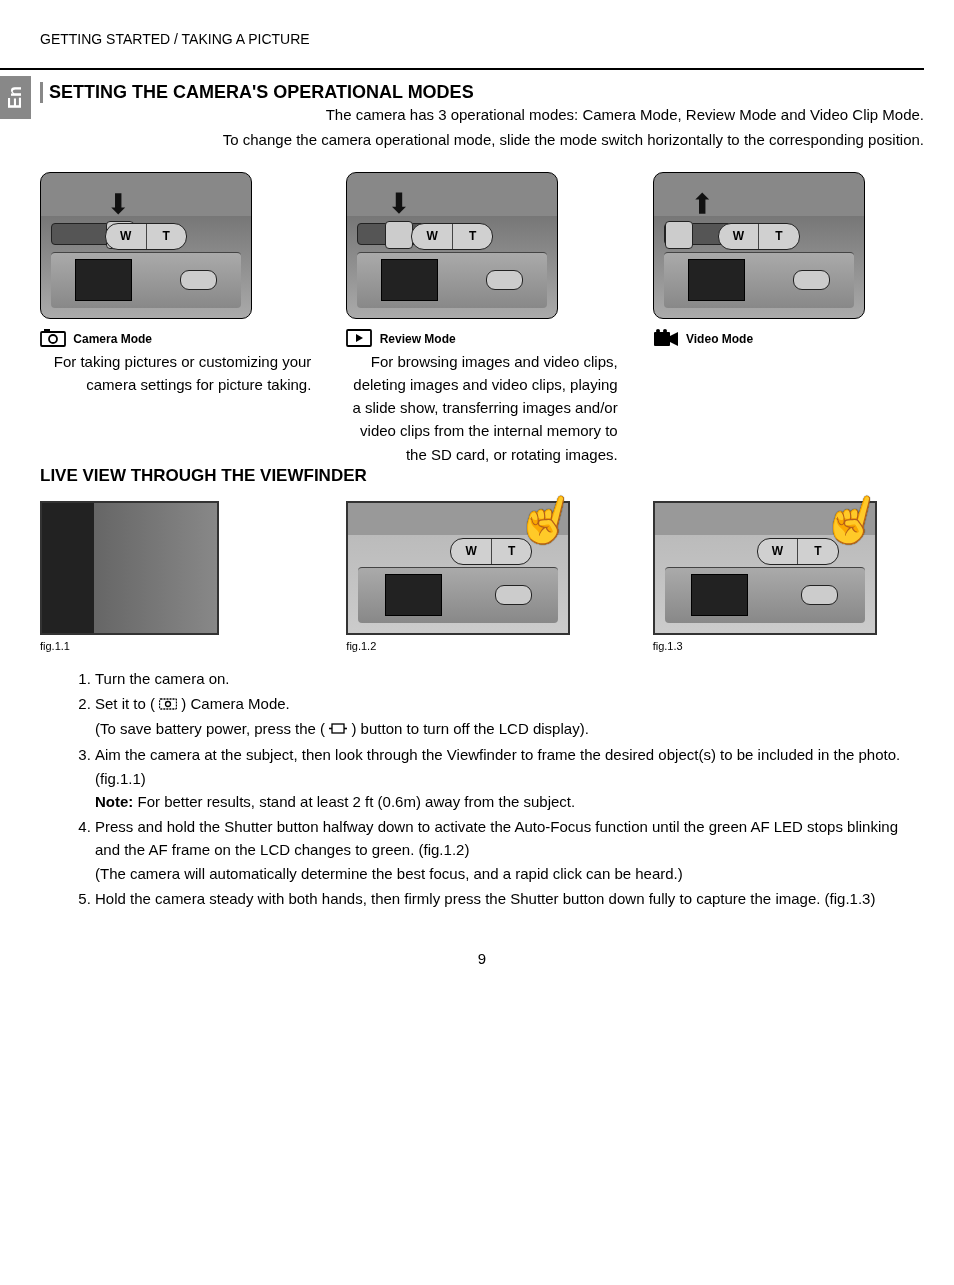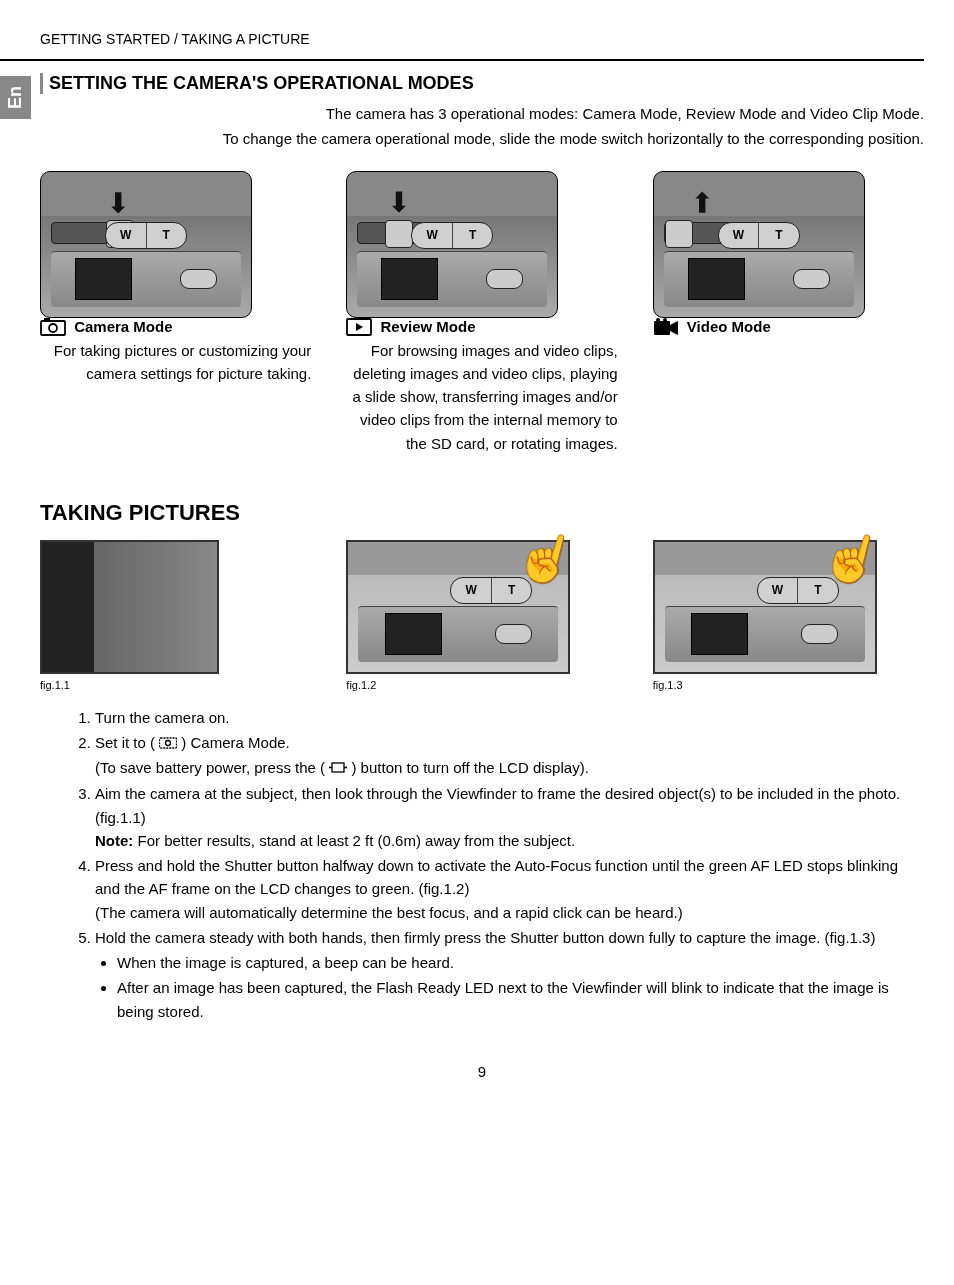--- a/index.html
+++ b/index.html
@@ -10,21 +10,21 @@
     background: #fff;
     width: 954px;
   }
   .page {
     padding: 30px 30px 30px 0;
     position: relative;
   }
   .header-row {
     padding-left: 40px;
     border-bottom: 2px solid #000;
-    padding-bottom: 11px;
+    padding-bottom: 20px;
   }
   .header-text {
     font-size: 14px;
   }
   .lang-tab {
     position: absolute;
     top: 76px;
     left: 0;
     background: #888;
     color: #fff;
@@ -34,21 +34,20 @@
     writing-mode: vertical-rl;
     transform: rotate(180deg);
   }
   .content {
     padding-left: 40px;
   }
   .section-heading {
     font-size: 18px;
     font-weight: bold;
     margin-top: 12px;
-    margin-bottom: 8px;
     border-left: 3px solid #888;
     padding-left: 6px;
   }
   .body-text {
     font-size: 15px;
     line-height: 1.55;
     text-align: right;
   }
   .mode-grid {
     display: flex;
@@ -127,21 +126,22 @@
     align-items:center;
     justify-content:space-around;
   }
   .lcd {
     width:55px; height:40px; background:#222; border:1px solid #000;
   }
   .round-btn {
     width:35px; height:18px; border:1.5px solid #222; border-radius:9px; background:#ccc;
   }
   .mode-title-line {
-    font-size: 15px;
+    margin-top: 10px;
+    font-size: 12px;
   }
   .mode-title {
     font-weight: bold;
   }
   .mode-icon {
     display: inline-block;
     vertical-align: middle;
     margin-right: 4px;
   }
   .h2-section {
@@ -302,21 +302,21 @@
                 <polygon points="17,7 25,3 25,17 17,13" fill="#000"></polygon>
                 <circle cx="5" cy="2" r="2" fill="#000"></circle>
                 <circle cx="12" cy="2" r="2" fill="#000"></circle>
               </svg>
           </span>
           <span class="mode-title">Video Mode</span>
         </div>
       </div>
     </div>
 
-    <div class="h2-section">TAKING PICTURES</div>
+    <div class="subheading">LIVE VIEW THROUGH THE VIEWFINDER</div>
 
     <div class="fig-grid">
       <div class="fig-col">
         <div class="fig-img"></div>
         <div class="fig-caption">fig.1.1</div>
       </div>
       <div class="fig-col">
         <div class="fig-img cam">
           <div class="zoom-switch" style="top:35px; left:65%">
             <span>W</span>
@@ -362,22 +362,18 @@
       <li>
         <span>Aim the camera at the subject, then look through the Viewfinder to frame the desired object(s) to be included in the photo. (fig.1.1)</span>
         <span class="sub-note"><b>Note:</b><span> For better results, stand at least 2 ft (0.6m) away from the subject.</span></span>
       </li>
       <li>
         <span>Press and hold the Shutter button halfway down to activate the Auto-Focus function until the green AF LED stops blinking and the AF frame on the LCD changes to green. (fig.1.2)</span>
         <span class="sub-note">(The camera will automatically determine the best focus, and a rapid click can be heard.)</span>
       </li>
       <li>
         <span>Hold the camera steady with both hands, then firmly press the Shutter button down fully to capture the image. (fig.1.3)</span>
-        <ul class="bullets">
-          <li>When the image is captured, a beep can be heard.</li>
-          <li>After an image has been captured, the Flash Ready LED next to the Viewfinder will blink to indicate that the image is being stored.</li>
-        </ul>
       </li>
     </ol>
 
     <div class="page-number">9</div>
   </div>
 </div>
 
 </body></html>

